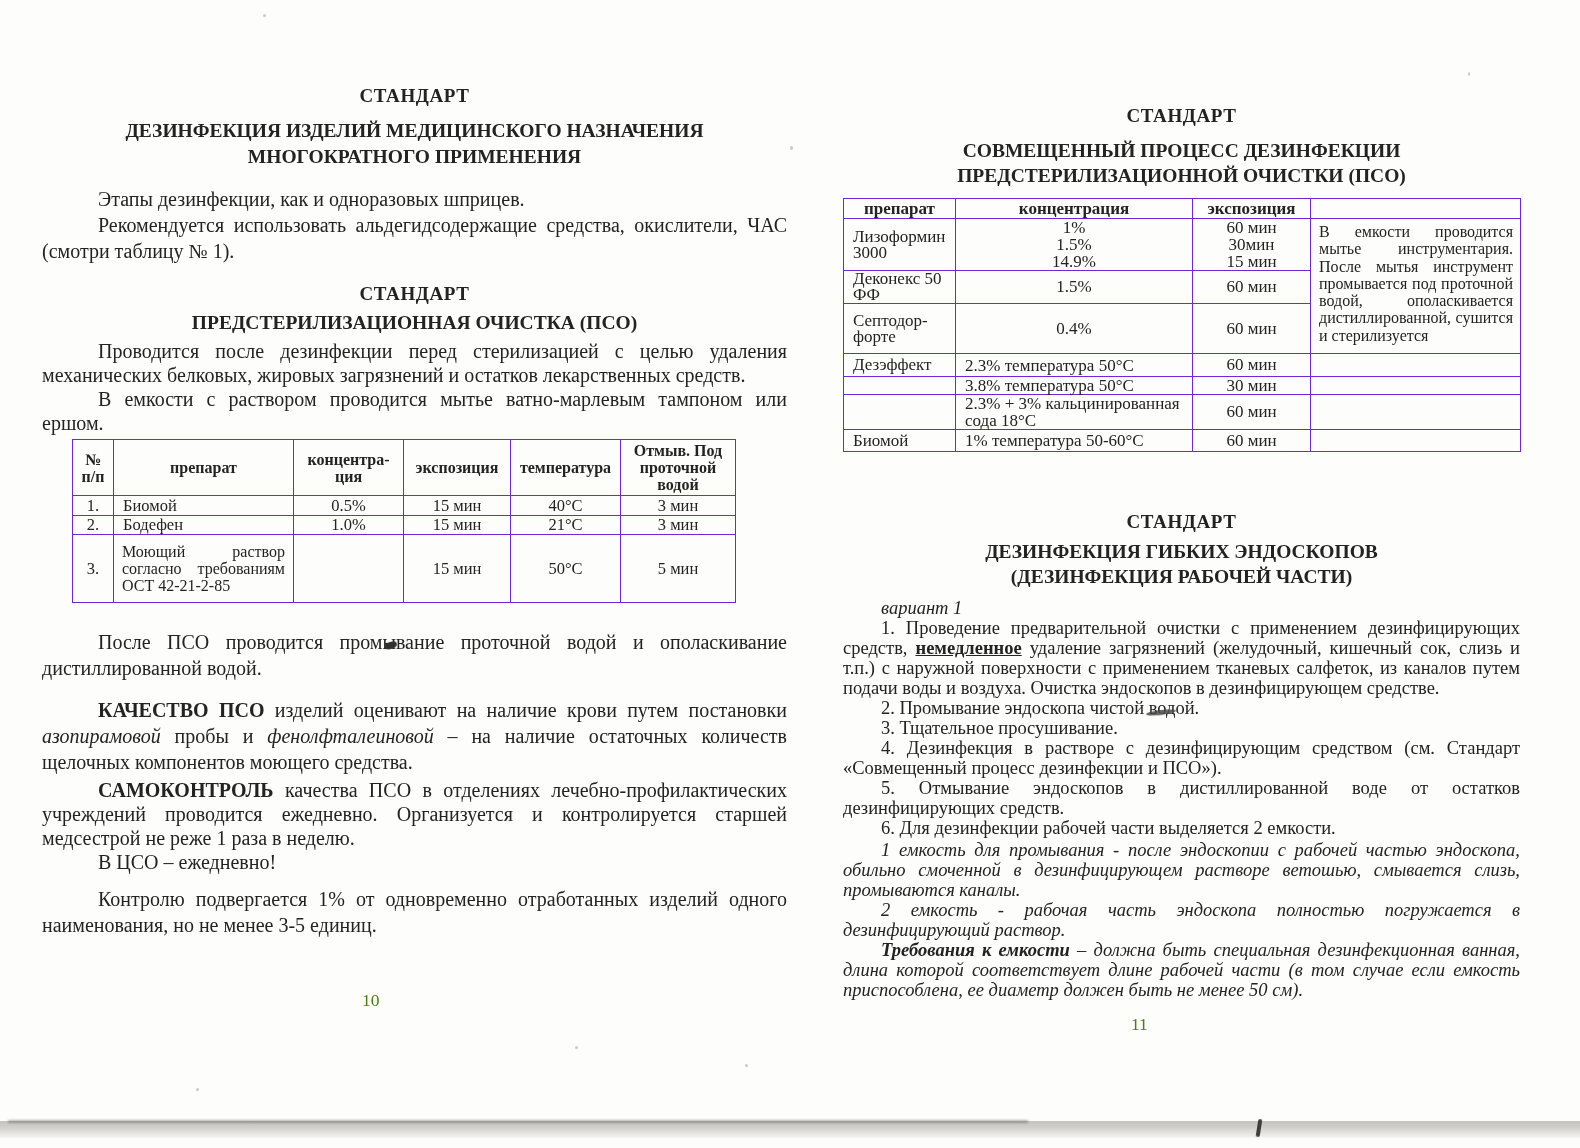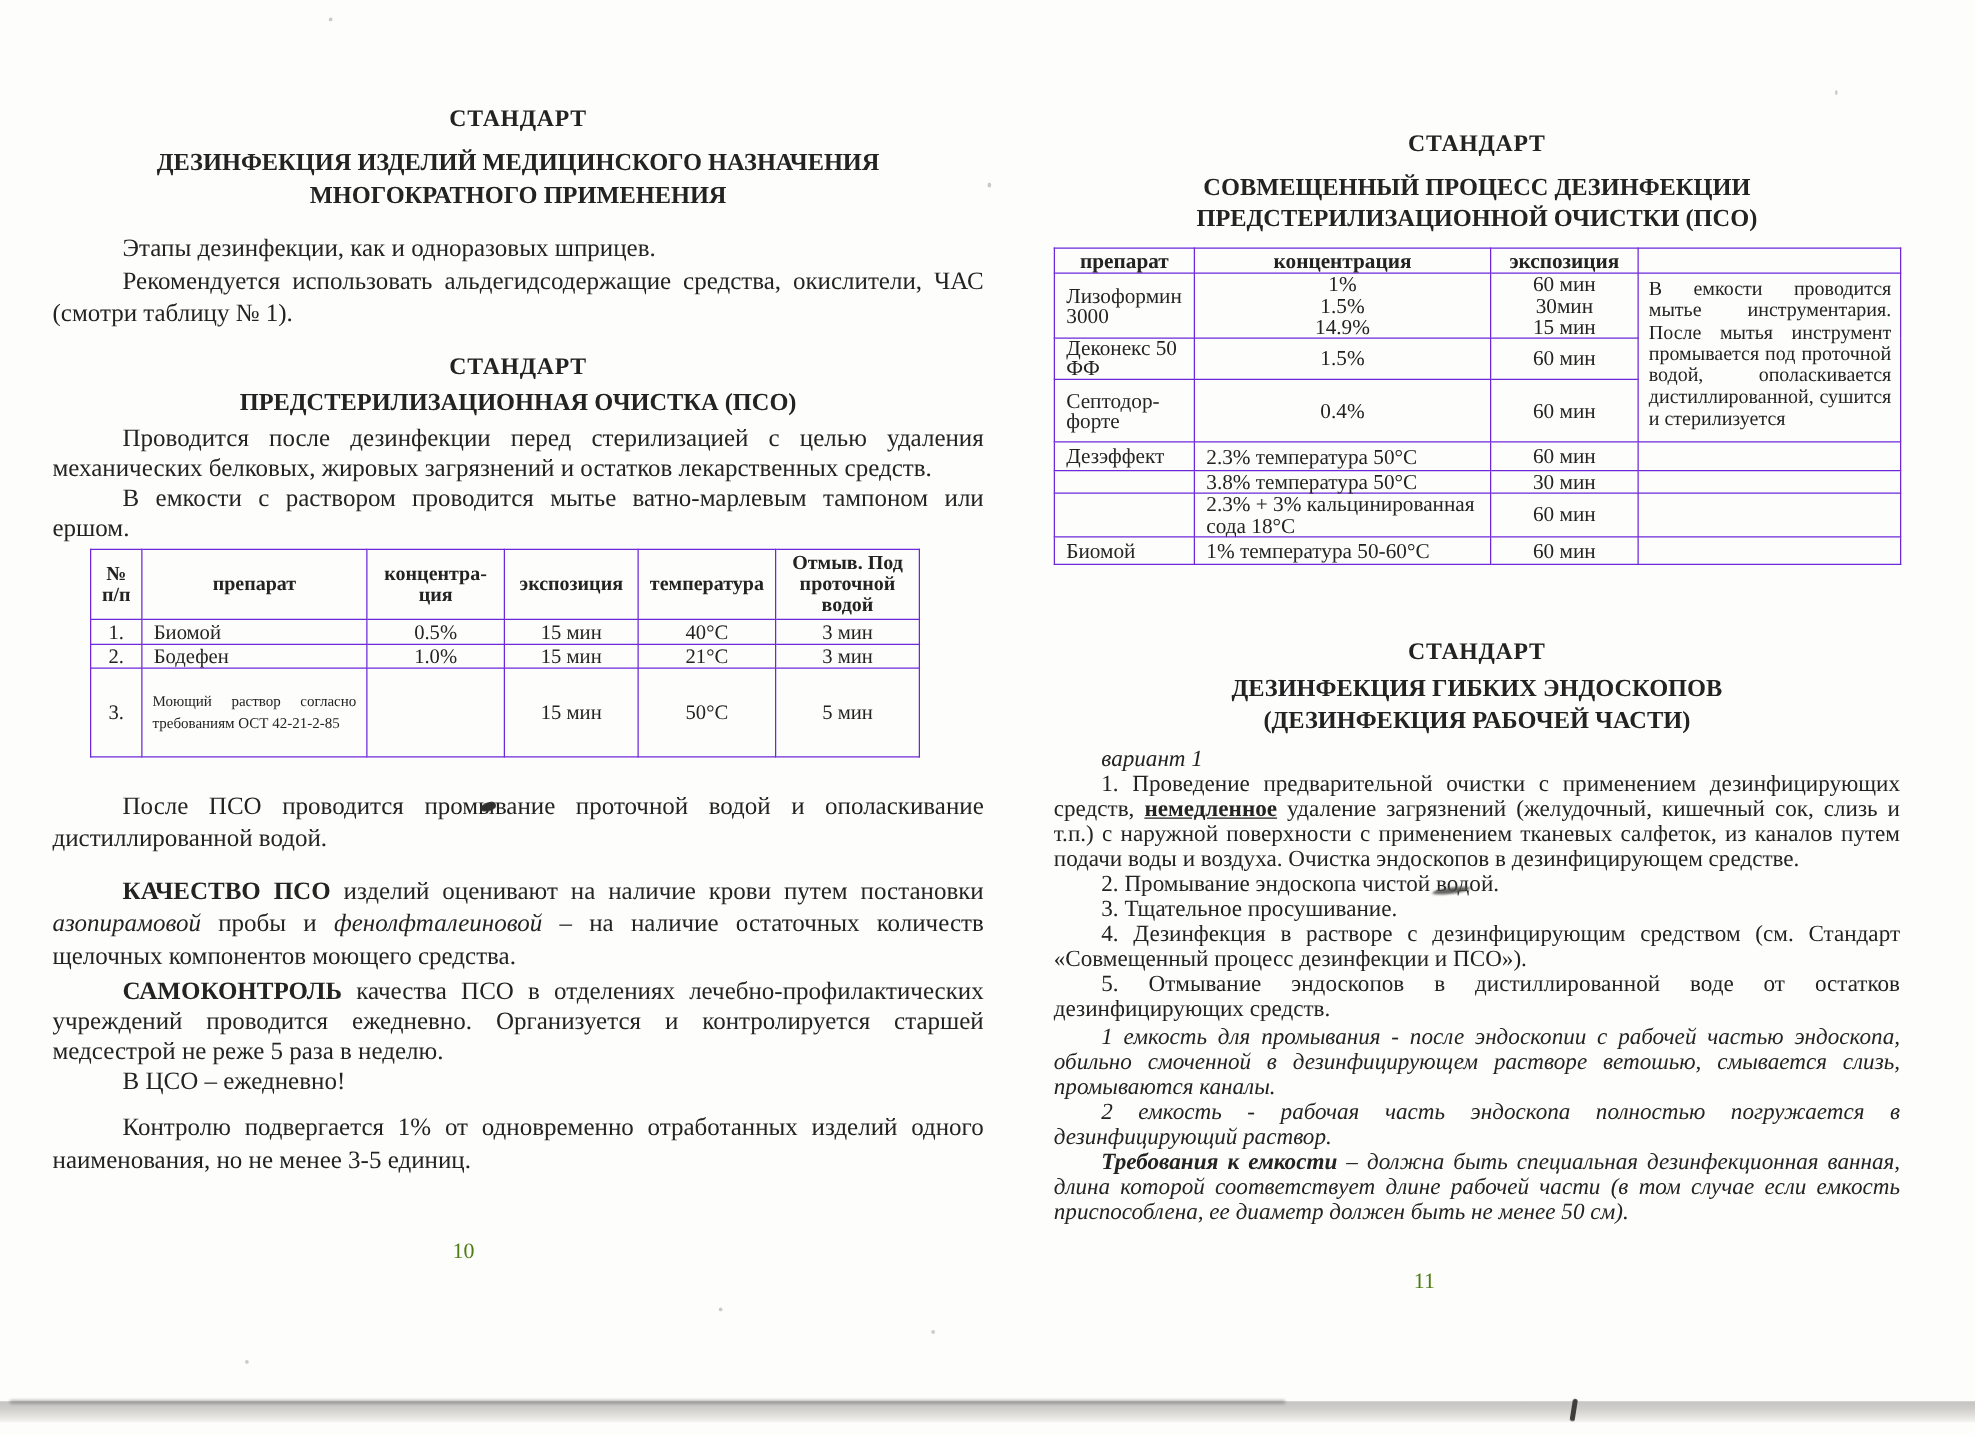--- a/index.html
+++ b/index.html
@@ -49,21 +49,21 @@
   .r-variant{margin-top:9px;font-style:italic;}
   .r-em{margin-top:2px;}
 
   
   table{border-collapse:collapse;table-layout:fixed;}
   td{border:1px solid #6d28d9;padding:0 6px;vertical-align:middle;font-size:16.5px;line-height:18px;}
   .tbl-left{margin-top:4px;margin-left:30px;width:663px;}
   .tbl-left td{text-align:center;}
   .tbl-left td.drug{text-align:left;padding-left:9px;}
   .tbl-left tr.hdr td{font-weight:bold;font-size:16px;line-height:17px;padding:2px 4px;}
-  .tbl-left td.just{text-align:justify;line-height:17px;font-size:12px;padding:18px 8px;}
+  .tbl-left td.just{text-align:justify;line-height:17px;font-size:16px;padding:8px 8px;}
 
   .tbl-right{margin-top:10px;width:677px;}
   .tbl-right td{font-size:17px;line-height:16px;}
   .tbl-right tr.hdr td{font-weight:bold;text-align:center;padding:1px 4px;}
   .tbl-right td.c{text-align:center;}
   .tbl-right td.l{text-align:left;padding-left:9px;line-height:17px;}
   .tbl-right td.drug{text-align:left;padding-left:9px;}
   .tbl-right td.note{
     vertical-align:top;text-align:justify;
     font-size:16px;line-height:17.3px;padding:4px 7px 0 8px;
@@ -172,21 +172,21 @@
     </tbody>
   </table>
 
   <p class="body ind l-p5">После ПСО проводится промывание проточной водой и ополаскивание дистиллированной водой.</p>
 
   <p class="body ind l-quality">
     <b>КАЧЕСТВО ПСО</b><span> изделий оценивают на наличие крови путем постановки </span><i>азопирамовой</i><span> пробы и </span><i>фенолфталеиновой</i><span> – на наличие остаточных количеств щелочных компонентов моющего средства.</span>
   </p>
 
   <p class="body ind l-self">
-    <b>САМОКОНТРОЛЬ</b><span> качества ПСО в отделениях лечебно-профилактических учреждений проводится ежедневно. Организуется и контролируется старшей медсестрой не реже 5 раза в неделю.</span>
+    <b>САМОКОНТРОЛЬ</b><span> качества ПСО в отделениях лечебно-профилактических учреждений проводится ежедневно. Организуется и контролируется старшей медсестрой не реже 1 раза в неделю.</span>
   </p>
   <p class="body ind l-cso">В ЦСО – ежедневно!</p>
 
   <p class="body ind l-p6">Контролю подвергается 1% от одновременно отработанных изделий одного наименования, но не менее 3-5 единиц.</p>
 
   <div class="pageno pageno-left">10</div>
 </section>
 
 <section class="page page-right">
   <div class="h-std r-std1">СТАНДАРТ</div>
@@ -268,20 +268,21 @@
 
   <p class="body ind r-variant">вариант 1</p>
 
   <p class="body ind">
     <span>1. Проведение предварительной очистки с применением дезинфицирующих средств, </span><span class="u-bold">немедленное</span><span> удаление загрязнений (желудочный, кишечный сок, слизь и т.п.) с наружной поверхности с применением тканевых салфеток, из каналов путем подачи воды и воздуха. Очистка эндоскопов в дезинфицирующем средстве.</span>
   </p>
   <p class="body ind">2. Промывание эндоскопа чистой водой.</p>
   <p class="body ind">3. Тщательное просушивание.</p>
   <p class="body ind">4. Дезинфекция в растворе с дезинфицирующим средством (см. Стандарт «Совмещенный процесс дезинфекции и ПСО»).</p>
   <p class="body ind">5. Отмывание эндоскопов в дистиллированной воде от остатков дезинфицирующих средств.</p>
+  <p class="body ind">6. Для дезинфекции рабочей части выделяется 2 емкости.</p>
 
   <p class="body ind em-block r-em">1 емкость для промывания - после эндоскопии с рабочей частью эндоскопа, обильно смоченной в дезинфицирующем растворе ветошью, смывается слизь, промываются каналы.</p>
   <p class="body ind em-block">2 емкость - рабочая часть эндоскопа полностью погружается в дезинфицирующий раствор.</p>
   <p class="body ind em-block">
     <span class="em-bold">Требования к емкости</span><span> – должна быть специальная дезинфекционная ванная, длина которой соответствует длине рабочей части (в том случае если емкость приспособлена, ее диаметр должен быть не менее 50 см).</span>
   </p>
 
   <div class="pageno pageno-right">11</div>
 </section>
 

